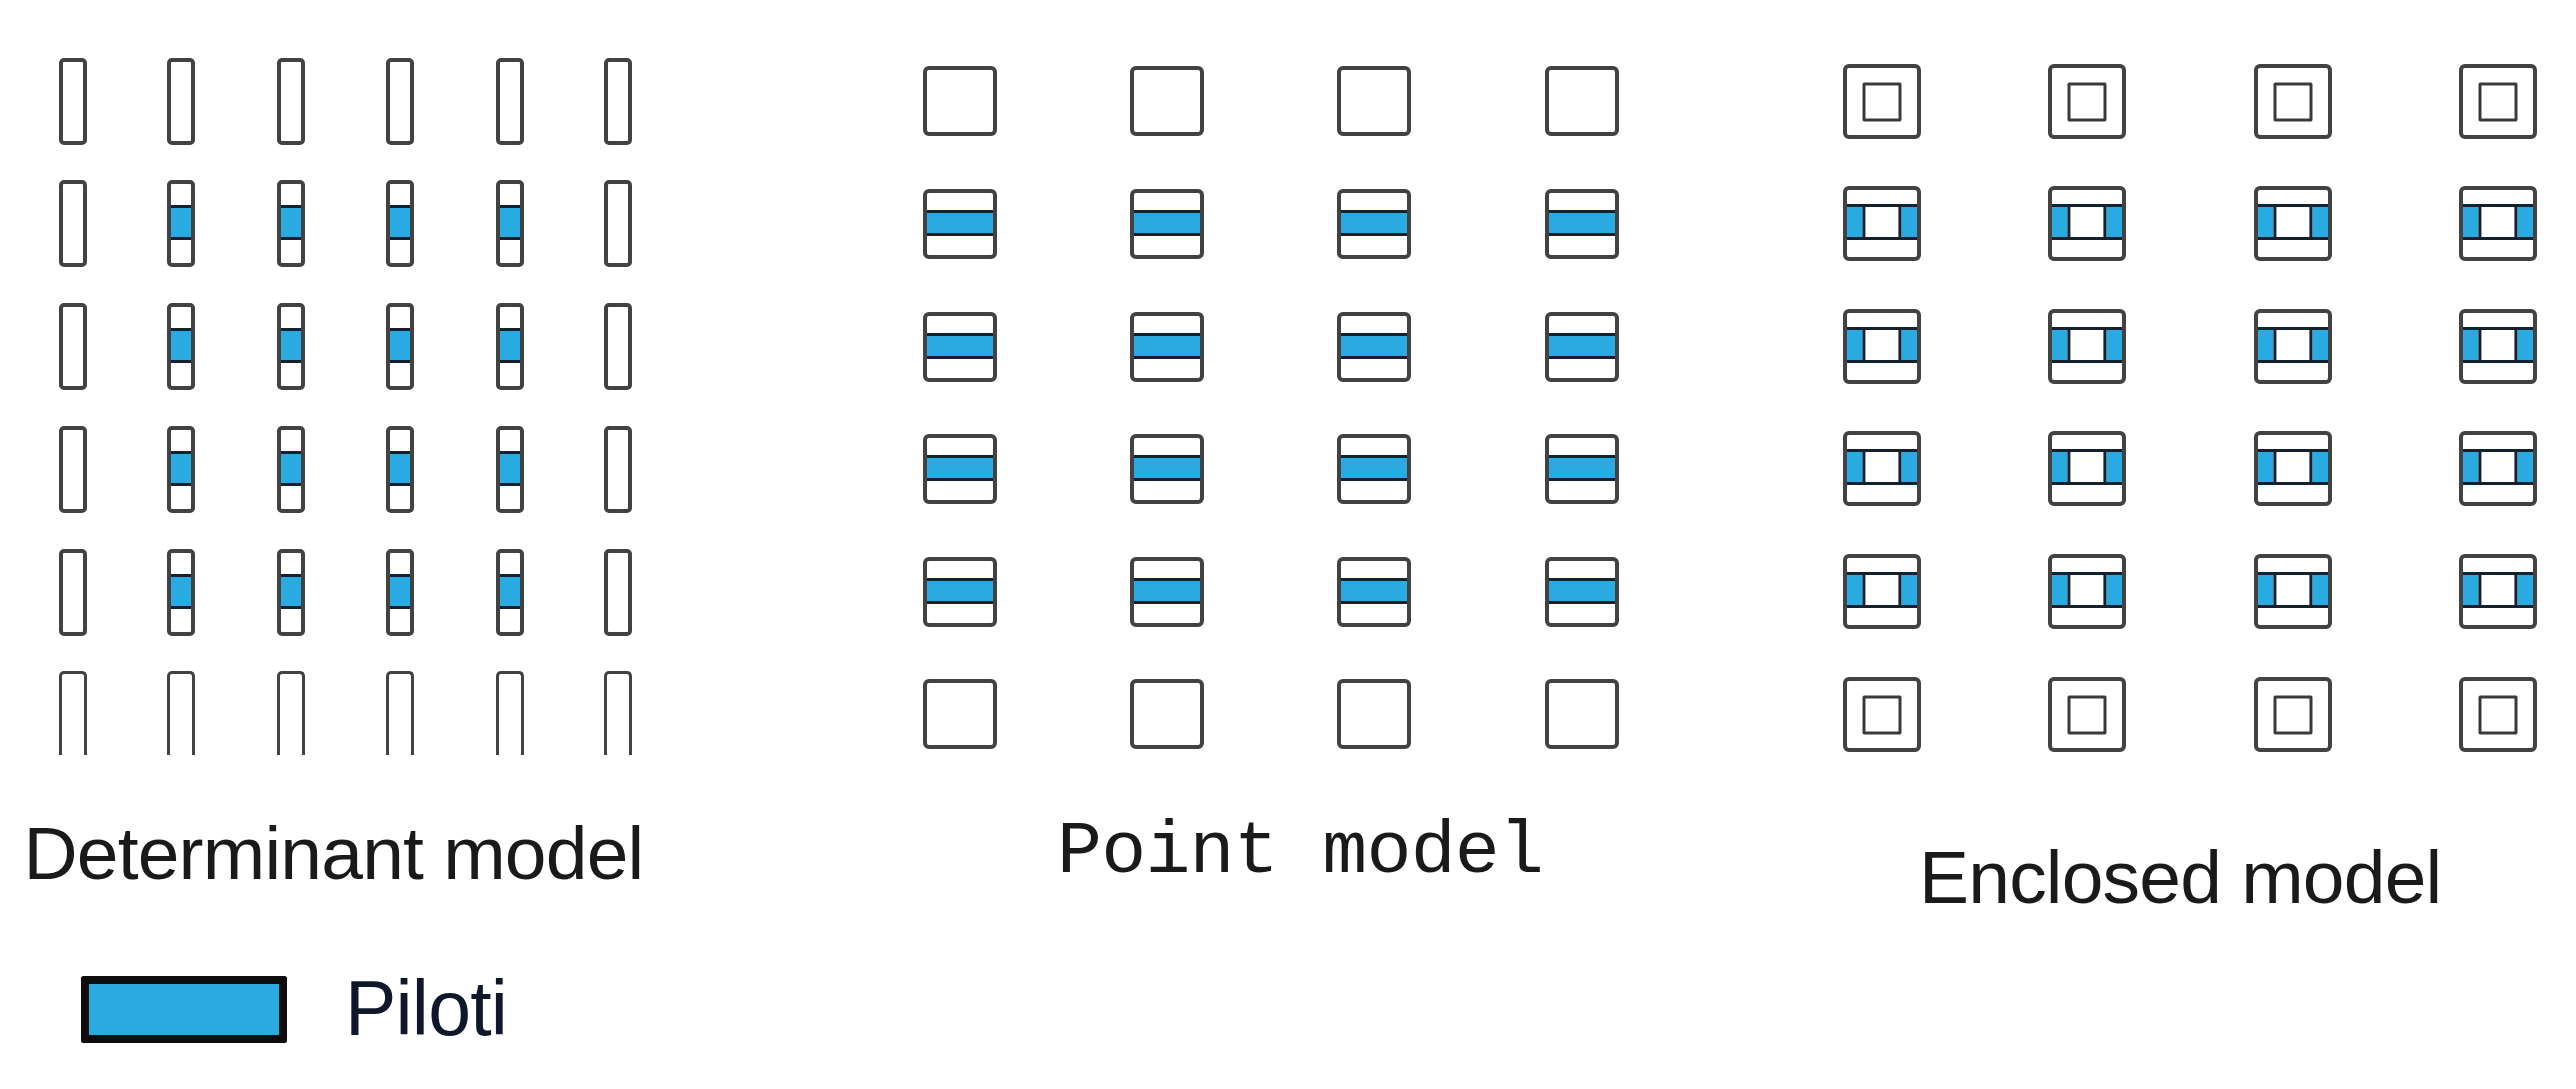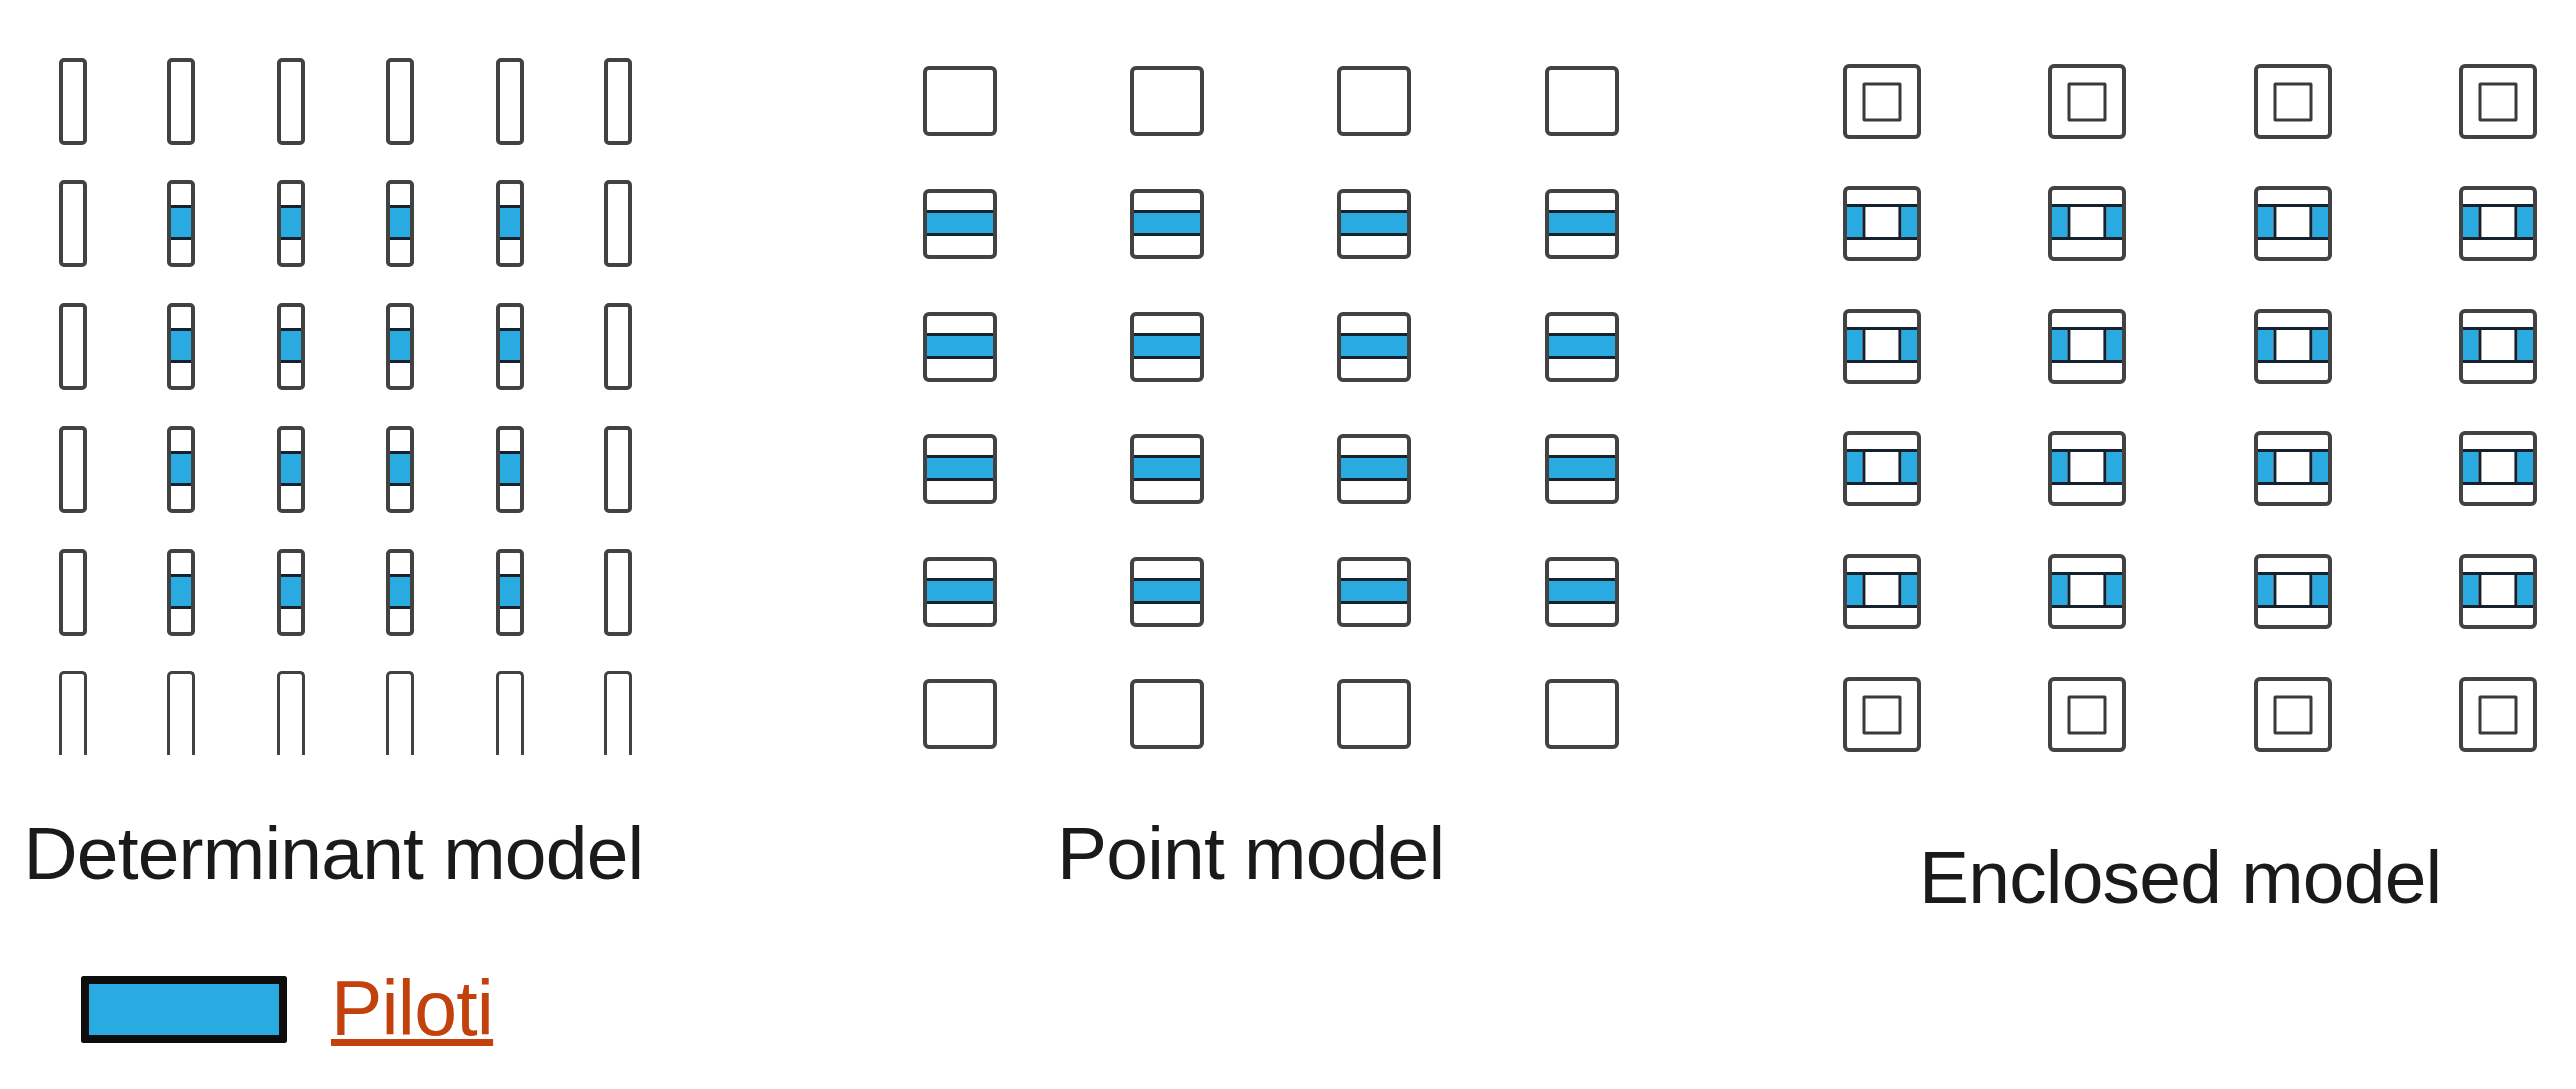--- a/index.html
+++ b/index.html
@@ -81,25 +81,24 @@
 
   
   .legend-swatch{
     position:absolute;left:81px;top:964px;
     width:206px;height:67px;
     box-sizing:border-box;
     border:8.4px solid #0d0d0d;border-radius:2.5px;
     background:var(--piloti);
   }
   .legend-label{
-    position:absolute;left:331px;top:954px;
+    position:absolute;left:345px;top:954px;
     font-size:77px;line-height:1.1;
     letter-spacing:-0.8px;
-    color:#c2410c;
-    text-decoration:underline;
+    color:#0f172a;
   }
 </style>
 </head>
 <body style="--piloti: #29ABE2; background: rgb(255, 255, 255);">
 
 <div class="figure">
 
   <div>
     <div id="grid-determinant">
         <div class="cell det-cell" style="left: 59px; top: 46px;"></div>
@@ -226,21 +225,21 @@
           <div class="band"></div>
         </div>
         <div class="cell pt-cell" style="left: 1545px; top: 545px;">
           <div class="band"></div>
         </div>
         <div class="cell pt-cell" style="left: 923px; top: 667px;"></div>
         <div class="cell pt-cell" style="left: 1130px; top: 667px;"></div>
         <div class="cell pt-cell" style="left: 1337px; top: 667px;"></div>
         <div class="cell pt-cell" style="left: 1545px; top: 667px;"></div>
       </div>
-    <div class="model-label" style="left:1057px;top:800px;">Point model</div>
+    <div class="model-label" style="left:1057px;top:800px;font-family:Liberation Mono, monospace;">Point model</div>
   </div>
 
   <div>
     <div id="grid-enclosed">
         <div class="cell enc-cell" style="left: 1843px; top: 52px;">
           <div class="core"></div>
         </div>
         <div class="cell enc-cell" style="left: 2048px; top: 52px;">
           <div class="core"></div>
         </div>

